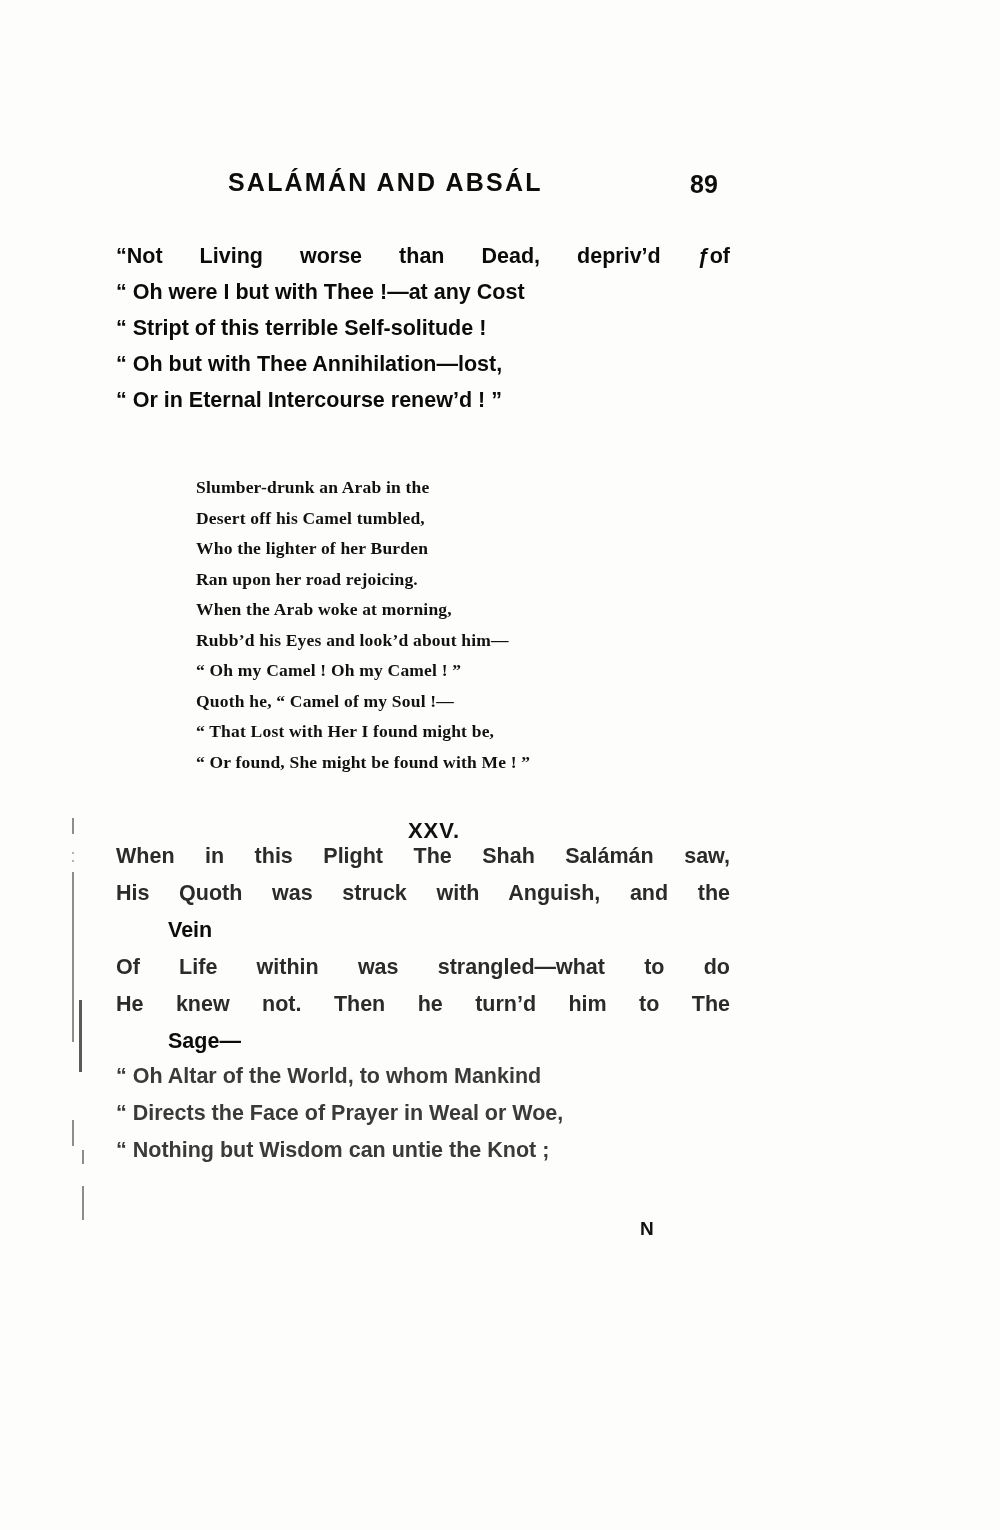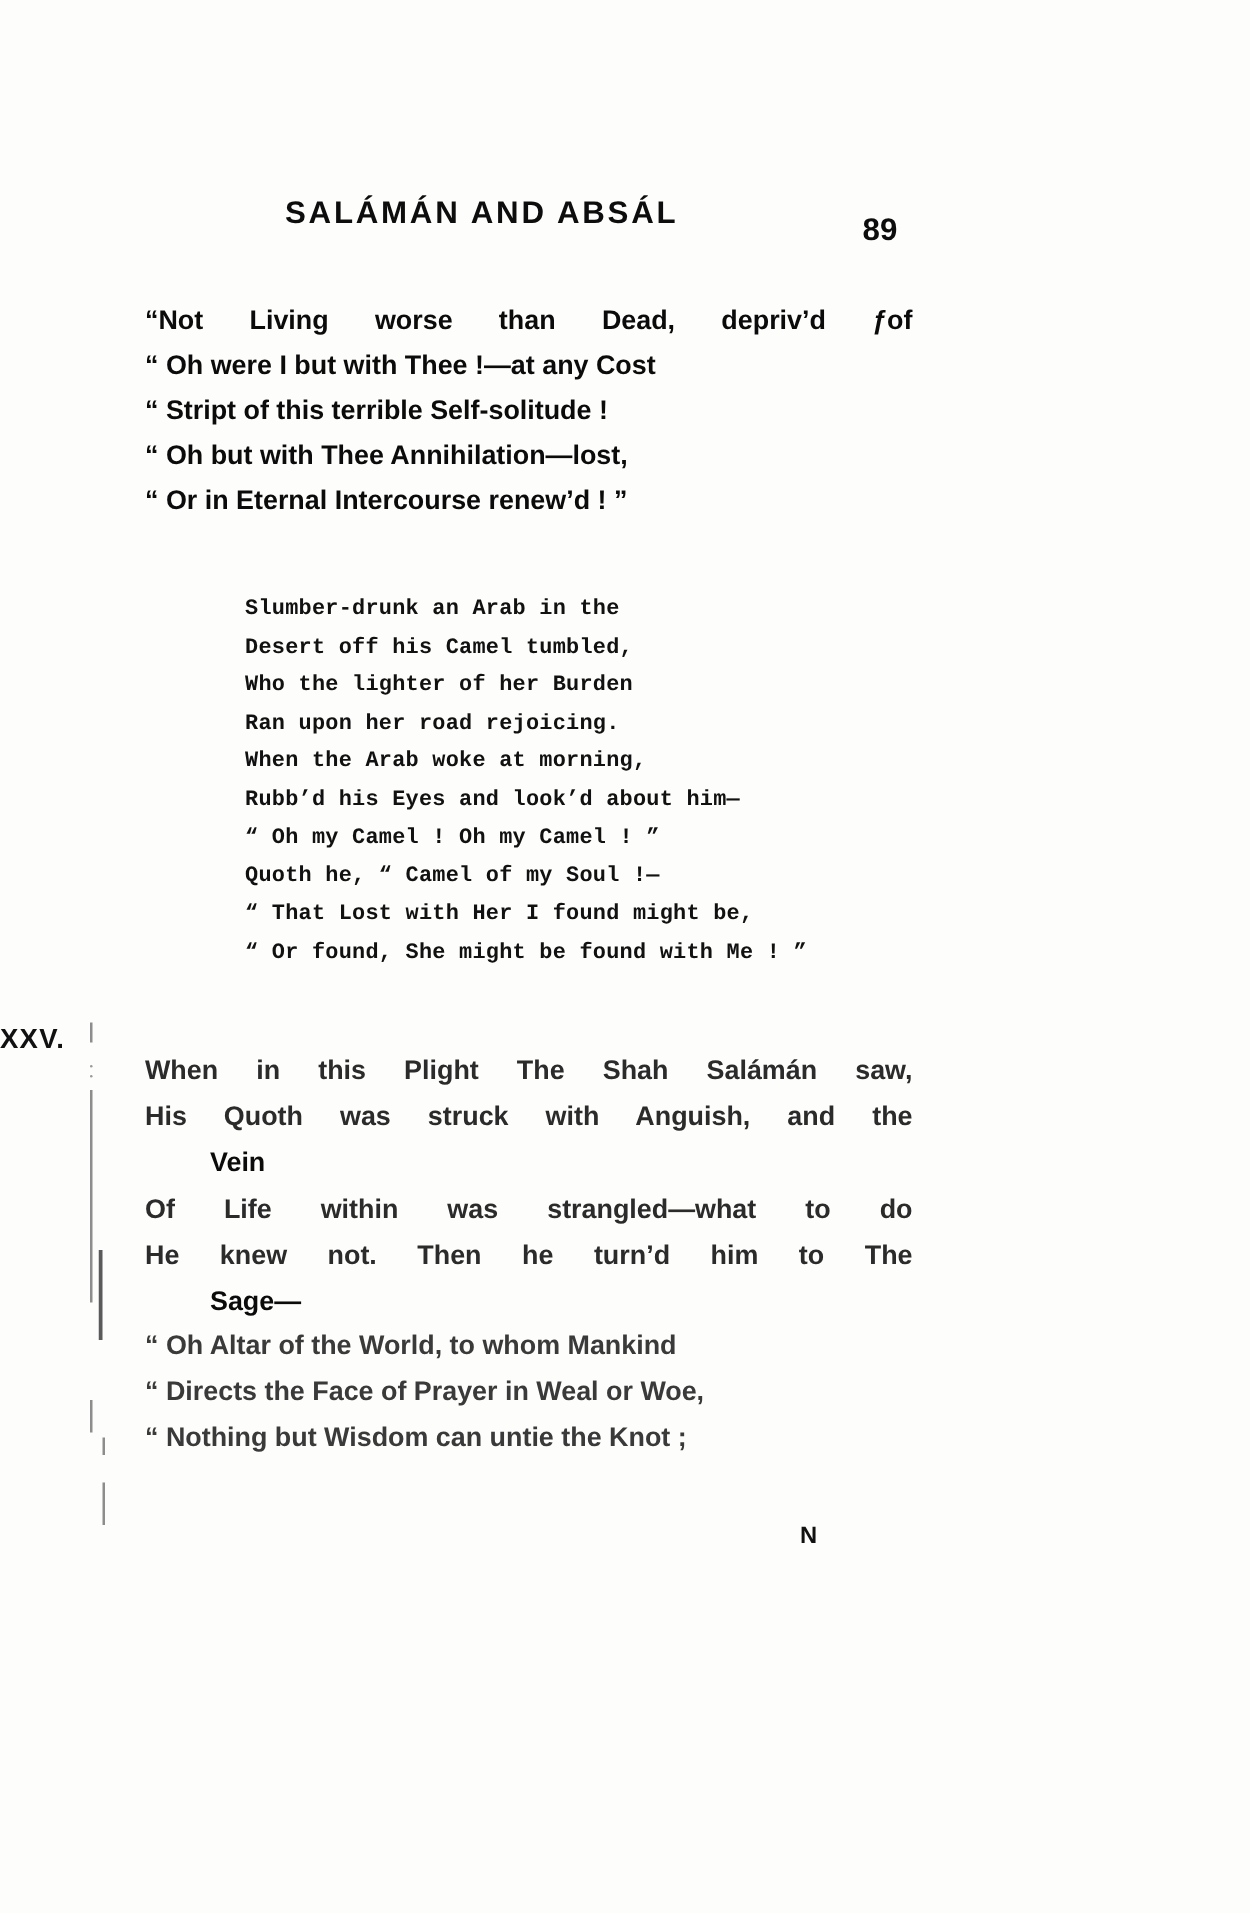--- a/index.html
+++ b/index.html
@@ -14,21 +14,21 @@
     background: #fdfdfb;
     overflow: hidden;
     font-family: "Liberation Serif", serif;
     color: #111;
   }
 
   
   .running-head {
     position: absolute;
     left: 228px;
-    top: 156px;
+    top: 168px;
     width: 500px;
     font-family: "Liberation Sans", sans-serif;
     font-weight: bold;
     font-size: 25px;
     letter-spacing: 2.2px;
     color: #0d0d0d;
   }
   .folio {
     position: absolute;
     left: 690px;
@@ -64,38 +64,38 @@
     text-align: left;
     text-align-last: left;
   }
 
   
   .stanza-small {
     position: absolute;
     left: 196px;
     top: 472px;
     width: 500px;
-    font-family: Liberation Mono, monospace;
+    font-family: Liberation Serif, serif;
     font-weight: bold;
     font-size: 17.5px;
     color: #111;
   }
   .stanza-small .line {
     line-height: 30.5px;
     white-space: nowrap;
     letter-spacing: 0.2px;
   }
 
   
   .section-number {
     position: absolute;
     left: 0;
     top: 818px;
     width: 868px;
-    text-align: left;
+    text-align: center;
     font-family: "Liberation Sans", sans-serif;
     font-weight: bold;
     font-size: 22px;
     letter-spacing: 1px;
   }
 
   
   .verse-second {
     position: absolute;
     left: 116px;

